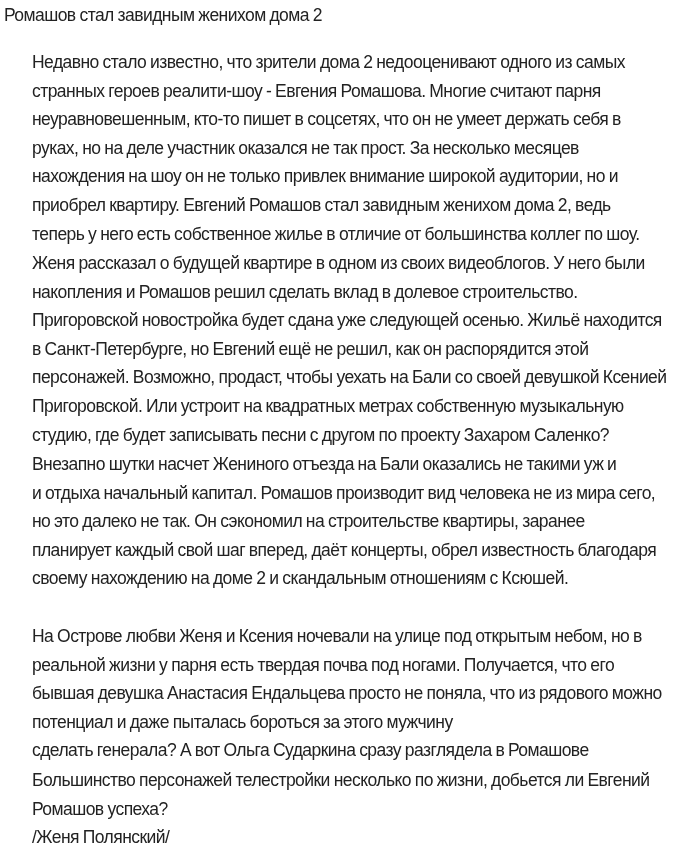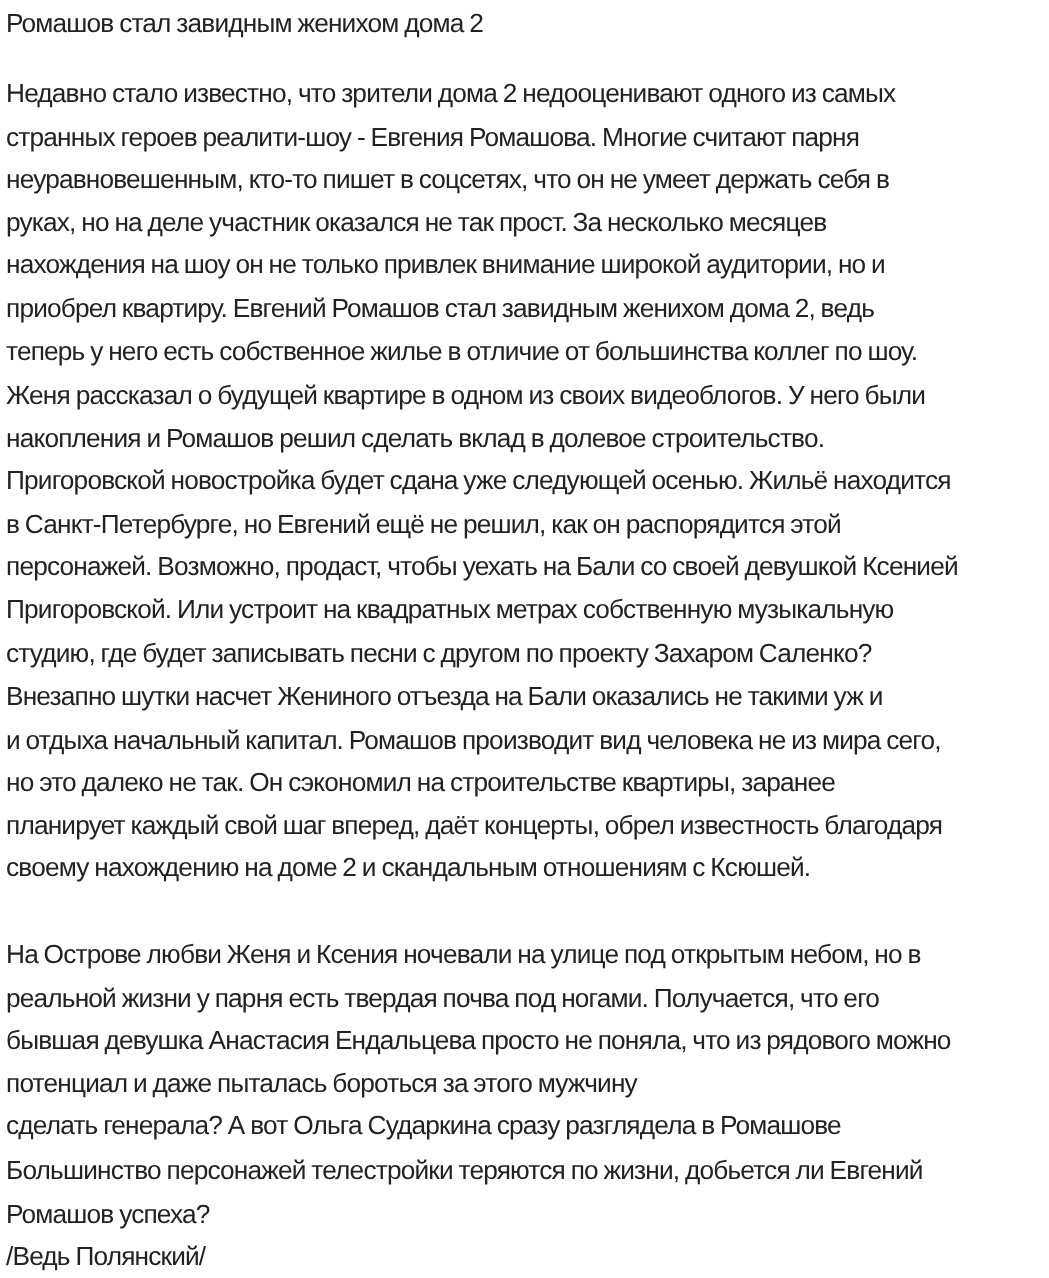--- a/index.html
+++ b/index.html
@@ -8,21 +8,21 @@
     position: relative;
     padding: 0 0 0 4px;
     font-family: "Liberation Sans", sans-serif;
     font-size: 17.5px;
     color: #222222;
     letter-spacing: -0.55px;
     word-spacing: -0.5px;
   }
   .doc .title { position: absolute; left: 4px; top: 1px; line-height: 28.5px; white-space: nowrap; }
   .para { position: absolute; left: 4px; }
-  .line { display: block; height: 28.6px; line-height: 28.6px; white-space: nowrap; }
+  .line { display: block; height: 28.6px; line-height: 28.6px; white-space: nowrap; margin-left: 28px; }
 </style>
 </head>
 <body>
 
 <div class="doc">
   <div class="title">Ромашов стал завидным женихом дома 2</div>
 
   <div class="para" style="top:48px">
     <span class="line">Недавно стало известно, что зрители дома 2 недооценивают одного из самых</span>
     <span class="line">странных героев реалити-шоу - Евгения Ромашова. Многие считают парня</span>
@@ -53,17 +53,17 @@
 
   <div class="para" style="top:622px">
     <span class="line">На Острове любви Женя и Ксения ночевали на улице под открытым небом, но в</span>
     <span class="line">реальной жизни у парня есть твердая почва под ногами. Получается, что его</span>
     <span class="line">бывшая девушка Анастасия Ендальцева просто не поняла, что из рядового можно</span>
     <span class="line">потенциал и даже пыталась бороться за этого мужчину</span>
     <span class="line">сделать генерала? А вот Ольга Сударкина сразу разглядела в Ромашове</span>
   </div>
 
   <div class="para" style="top:766px">
-    <span class="line">Большинство персонажей телестройки теряются по жизни, добьется ли Евгений</span>
+    <span class="line">Большинство персонажей телестройки несколько по жизни, добьется ли Евгений</span>
     <span class="line">Ромашов успеха?</span>
-    <span class="line">/Ведь Полянский/</span>
+    <span class="line">/Женя Полянский/</span>
   </div>
 </div>
 
 </body></html>

